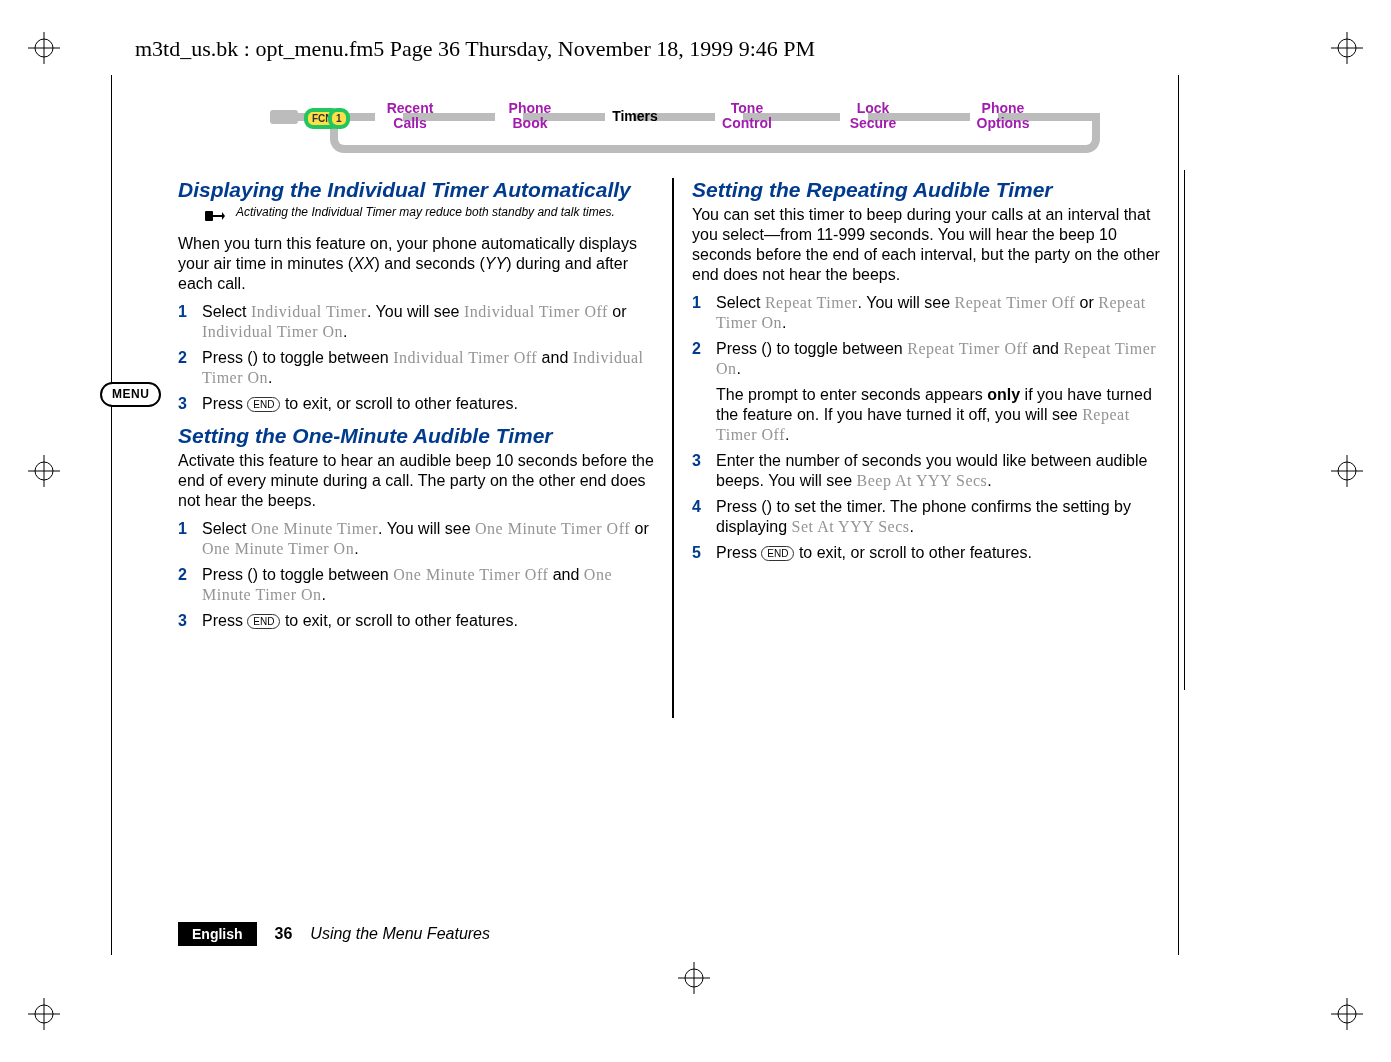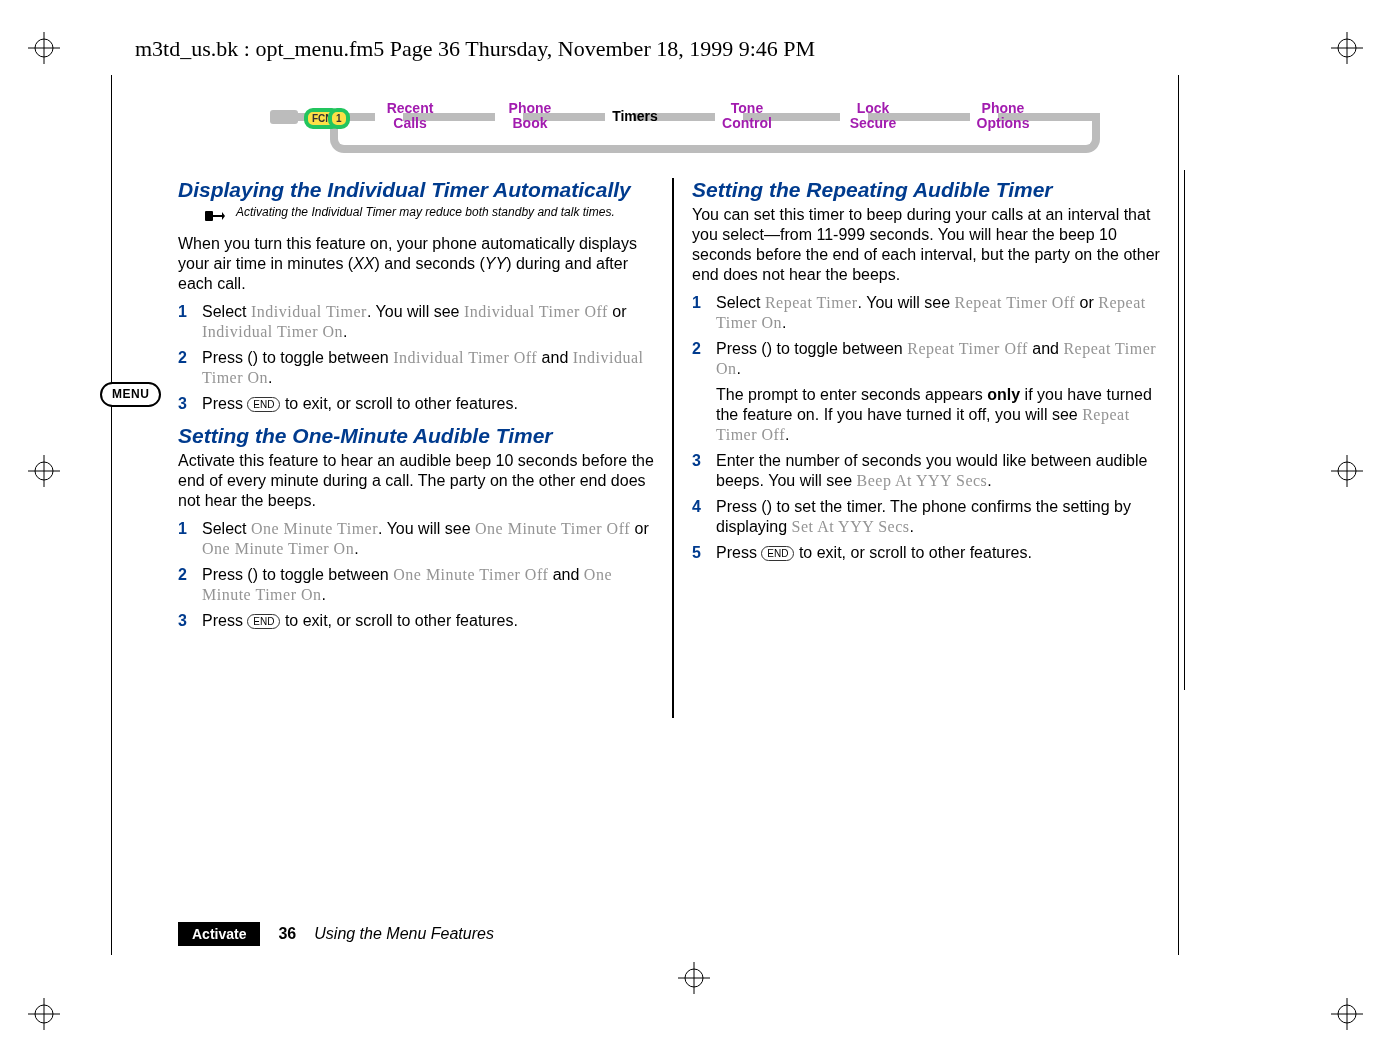--- a/index.html
+++ b/index.html
@@ -407,16 +407,16 @@
       <li>
         <span>Press </span><span class="keycap2">END</span><span> to exit, or scroll to other features.</span>
       </li>
     </ol>
   </div>
 </div>
 
 <div class="vclip"></div>
 
 <div class="footer">
-  <span class="lang-badge">Activate</span>
+  <span class="lang-badge">English</span>
   <span class="pagenum">36</span>
   <span class="foot-title">Using the Menu Features</span>
 </div>
 
 </body></html>

